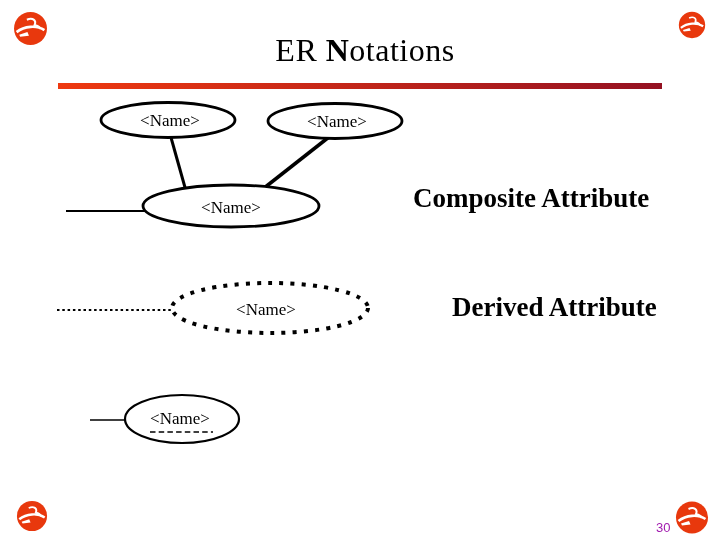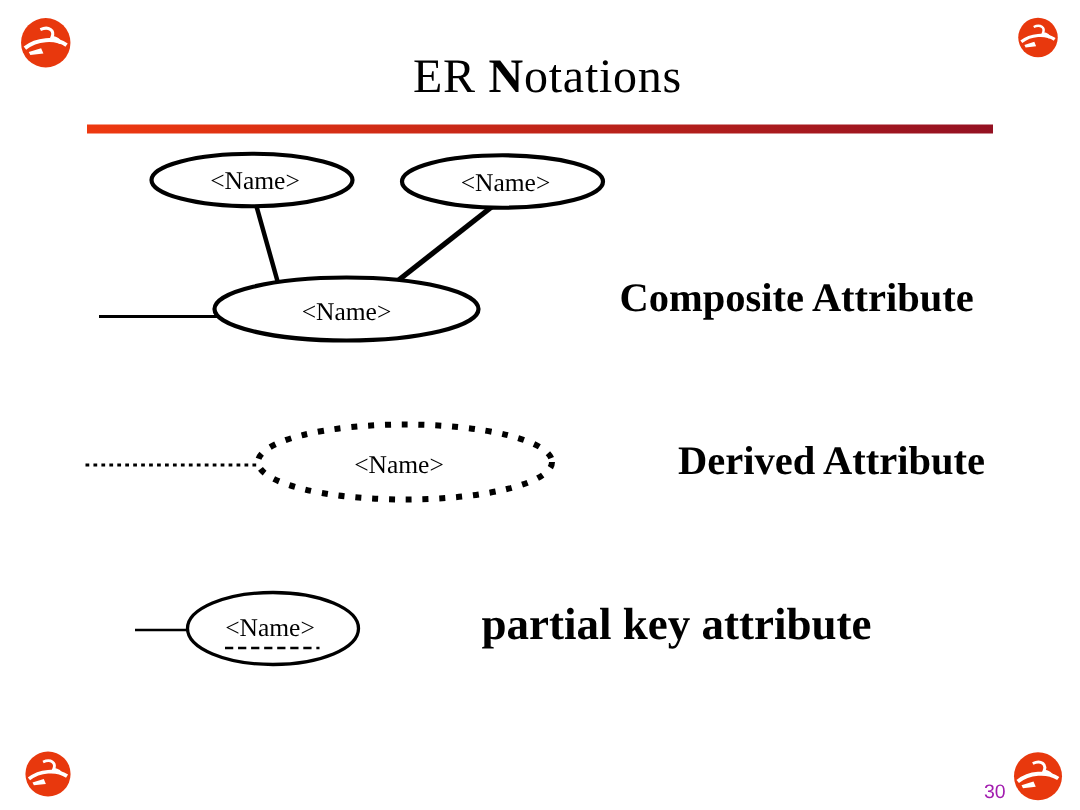--- a/index.html
+++ b/index.html
@@ -86,21 +86,20 @@
     <g>
       <line x1="90" y1="420" x2="128" y2="420" stroke="#000" stroke-width="1.6"></line>
       <ellipse cx="182" cy="419" rx="57" ry="24" fill="#fff" stroke="#000" stroke-width="2.2"></ellipse>
       <text class="svg-name-label" x="180" y="424" text-anchor="middle">&lt;Name&gt;</text>
       <line x1="150" y1="432" x2="213" y2="432" stroke="#000" stroke-width="1.6" stroke-dasharray="5.5 3.2"></line>
     </g>
   </svg>
 
   <div class="caption caption-composite">Composite Attribute</div>
   <div class="caption caption-derived">Derived Attribute</div>
-  <div class="caption caption-partial">partial key attribute</div>
 
   <svg class="crest crest-tl" viewBox="0 0 34 34">
     <use href="#crest"></use>
   </svg>
   <svg class="crest crest-tr" viewBox="0 0 34 34">
     <use href="#crest"></use>
   </svg>
   <svg class="crest crest-bl" viewBox="0 0 34 34">
     <use href="#crest"></use>
   </svg>

